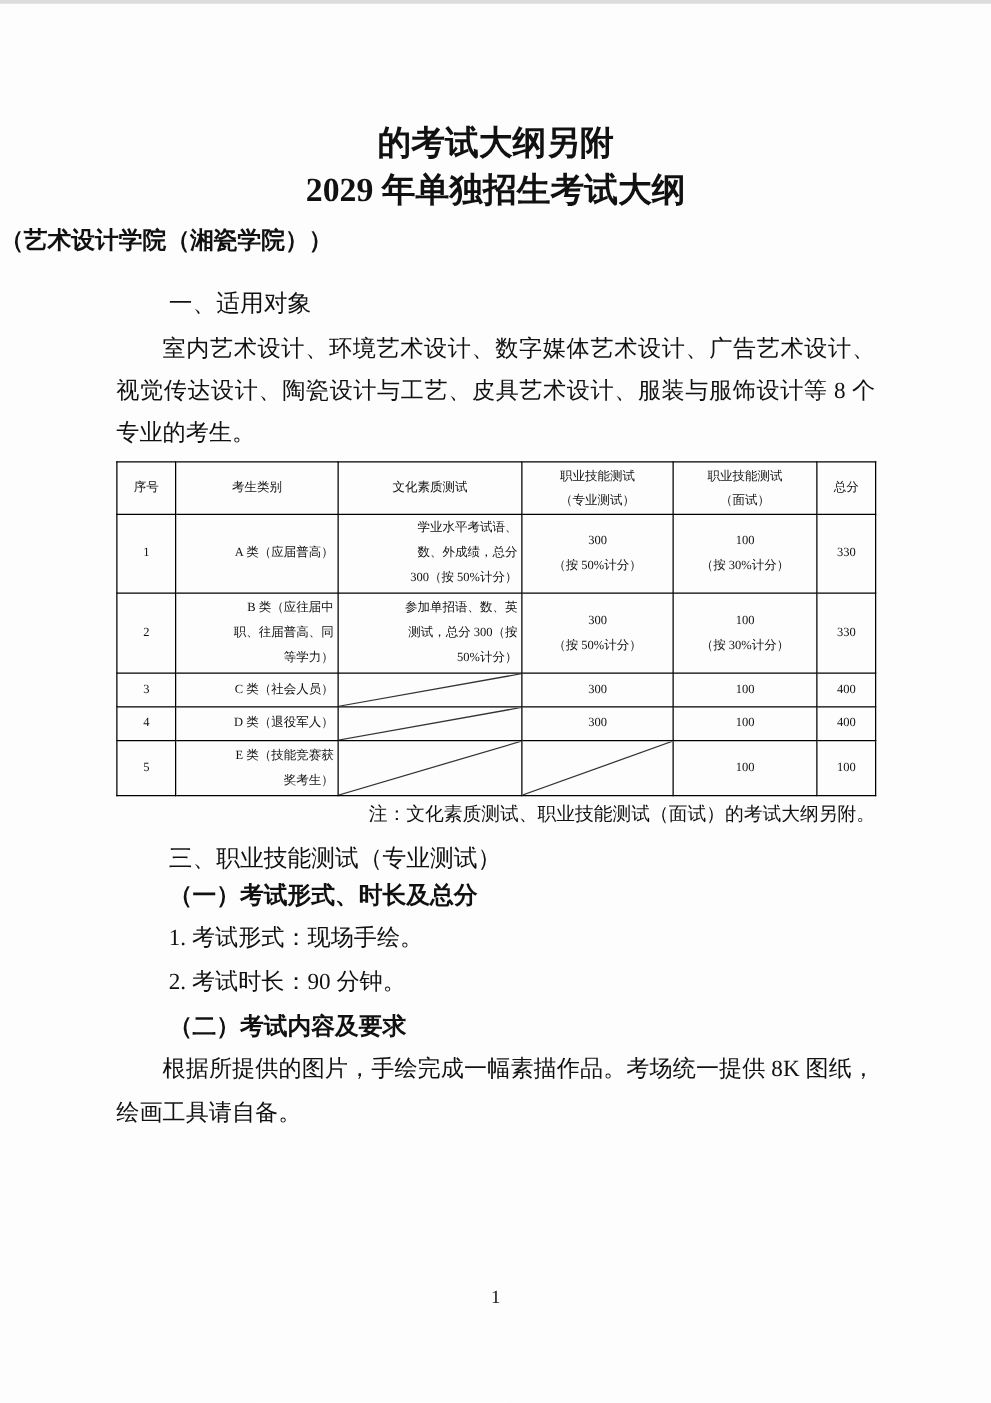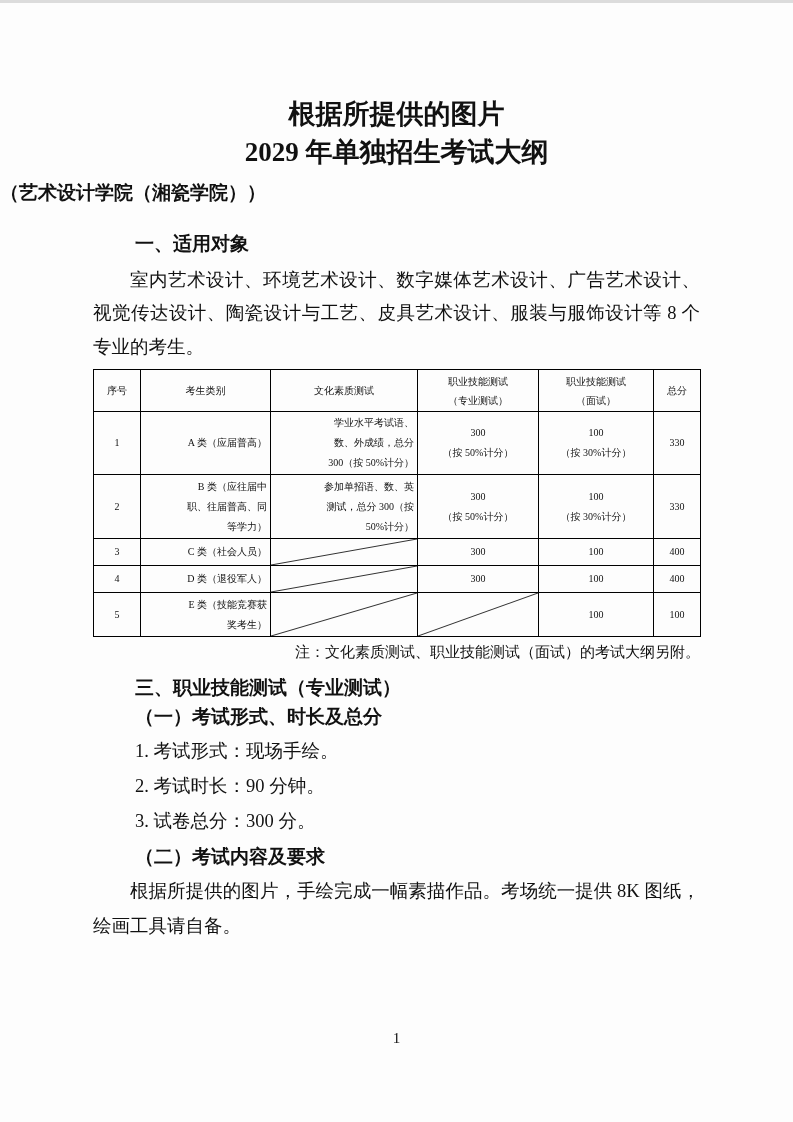--- a/index.html
+++ b/index.html
@@ -24,21 +24,21 @@
   .title{
     font-size:27px;line-height:38px;font-weight:bold;
     text-align:center;margin:0;
   }
   .subtitle{
     font-size:19px;line-height:26px;font-weight:bold;
     text-align:left;margin-top:9px;
   }
   .content{margin:0 93px;width:607px;}
   .h{
-    font-size:19px;line-height:22px;font-weight:bold;
+    font-size:19px;line-height:22px;font-weight:normal;
     padding-left:42px;margin:0;
   }
   .h1-heading{margin-top:27px;}
   .h2-heading{margin-top:7px;}
   .h3-heading{margin-top:15px;}
   .body-para{
     font-size:18.5px;line-height:33.4px;
     text-align:justify;text-indent:37px;
     margin:9px 0 0 0;
   }
@@ -77,21 +77,21 @@
     position:absolute;top:1030px;left:0;width:100%;
     text-align:center;font-size:15px;color:#111111;
   }
 </style>
 </head>
 <body>
 
 <div class="page">
   <div class="top-edge"></div>
 
-  <h1 class="title">根据所提供的图片</h1>
+  <h1 class="title">的考试大纲另附</h1>
   <h1 class="title">2029 年单独招生考试大纲</h1>
   <div class="subtitle">（艺术设计学院（湘瓷学院））</div>
 
   <div class="content">
     <div class="h h1-heading">一、适用对象</div>
     <p class="body-para">室内艺术设计、环境艺术设计、数字媒体艺术设计、广告艺术设计、视觉传达设计、陶瓷设计与工艺、皮具艺术设计、服装与服饰设计等 8 个专业的考生。</p>
 
 
     <table class="score">
       <colgroup id="score-cols">
@@ -176,19 +176,18 @@
           </tr>
         </tbody>
     </table>
 
     <div class="note">注：文化素质测试、职业技能测试（面试）的考试大纲另附。</div>
 
     <div class="h h3-heading">三、职业技能测试（专业测试）</div>
     <div class="subh">（一）考试形式、时长及总分</div>
     <div class="li">1. 考试形式：现场手绘。</div>
     <div class="li">2. 考试时长：90 分钟。</div>
-    <div class="li">3. 试卷总分：300 分。</div>
     <div class="subh">（二）考试内容及要求</div>
     <p class="body-para2">根据所提供的图片，手绘完成一幅素描作品。考场统一提供 8K 图纸，绘画工具请自备。</p>
   </div>
 
   <div class="pageno">1</div>
 </div>
 
 </body></html>

